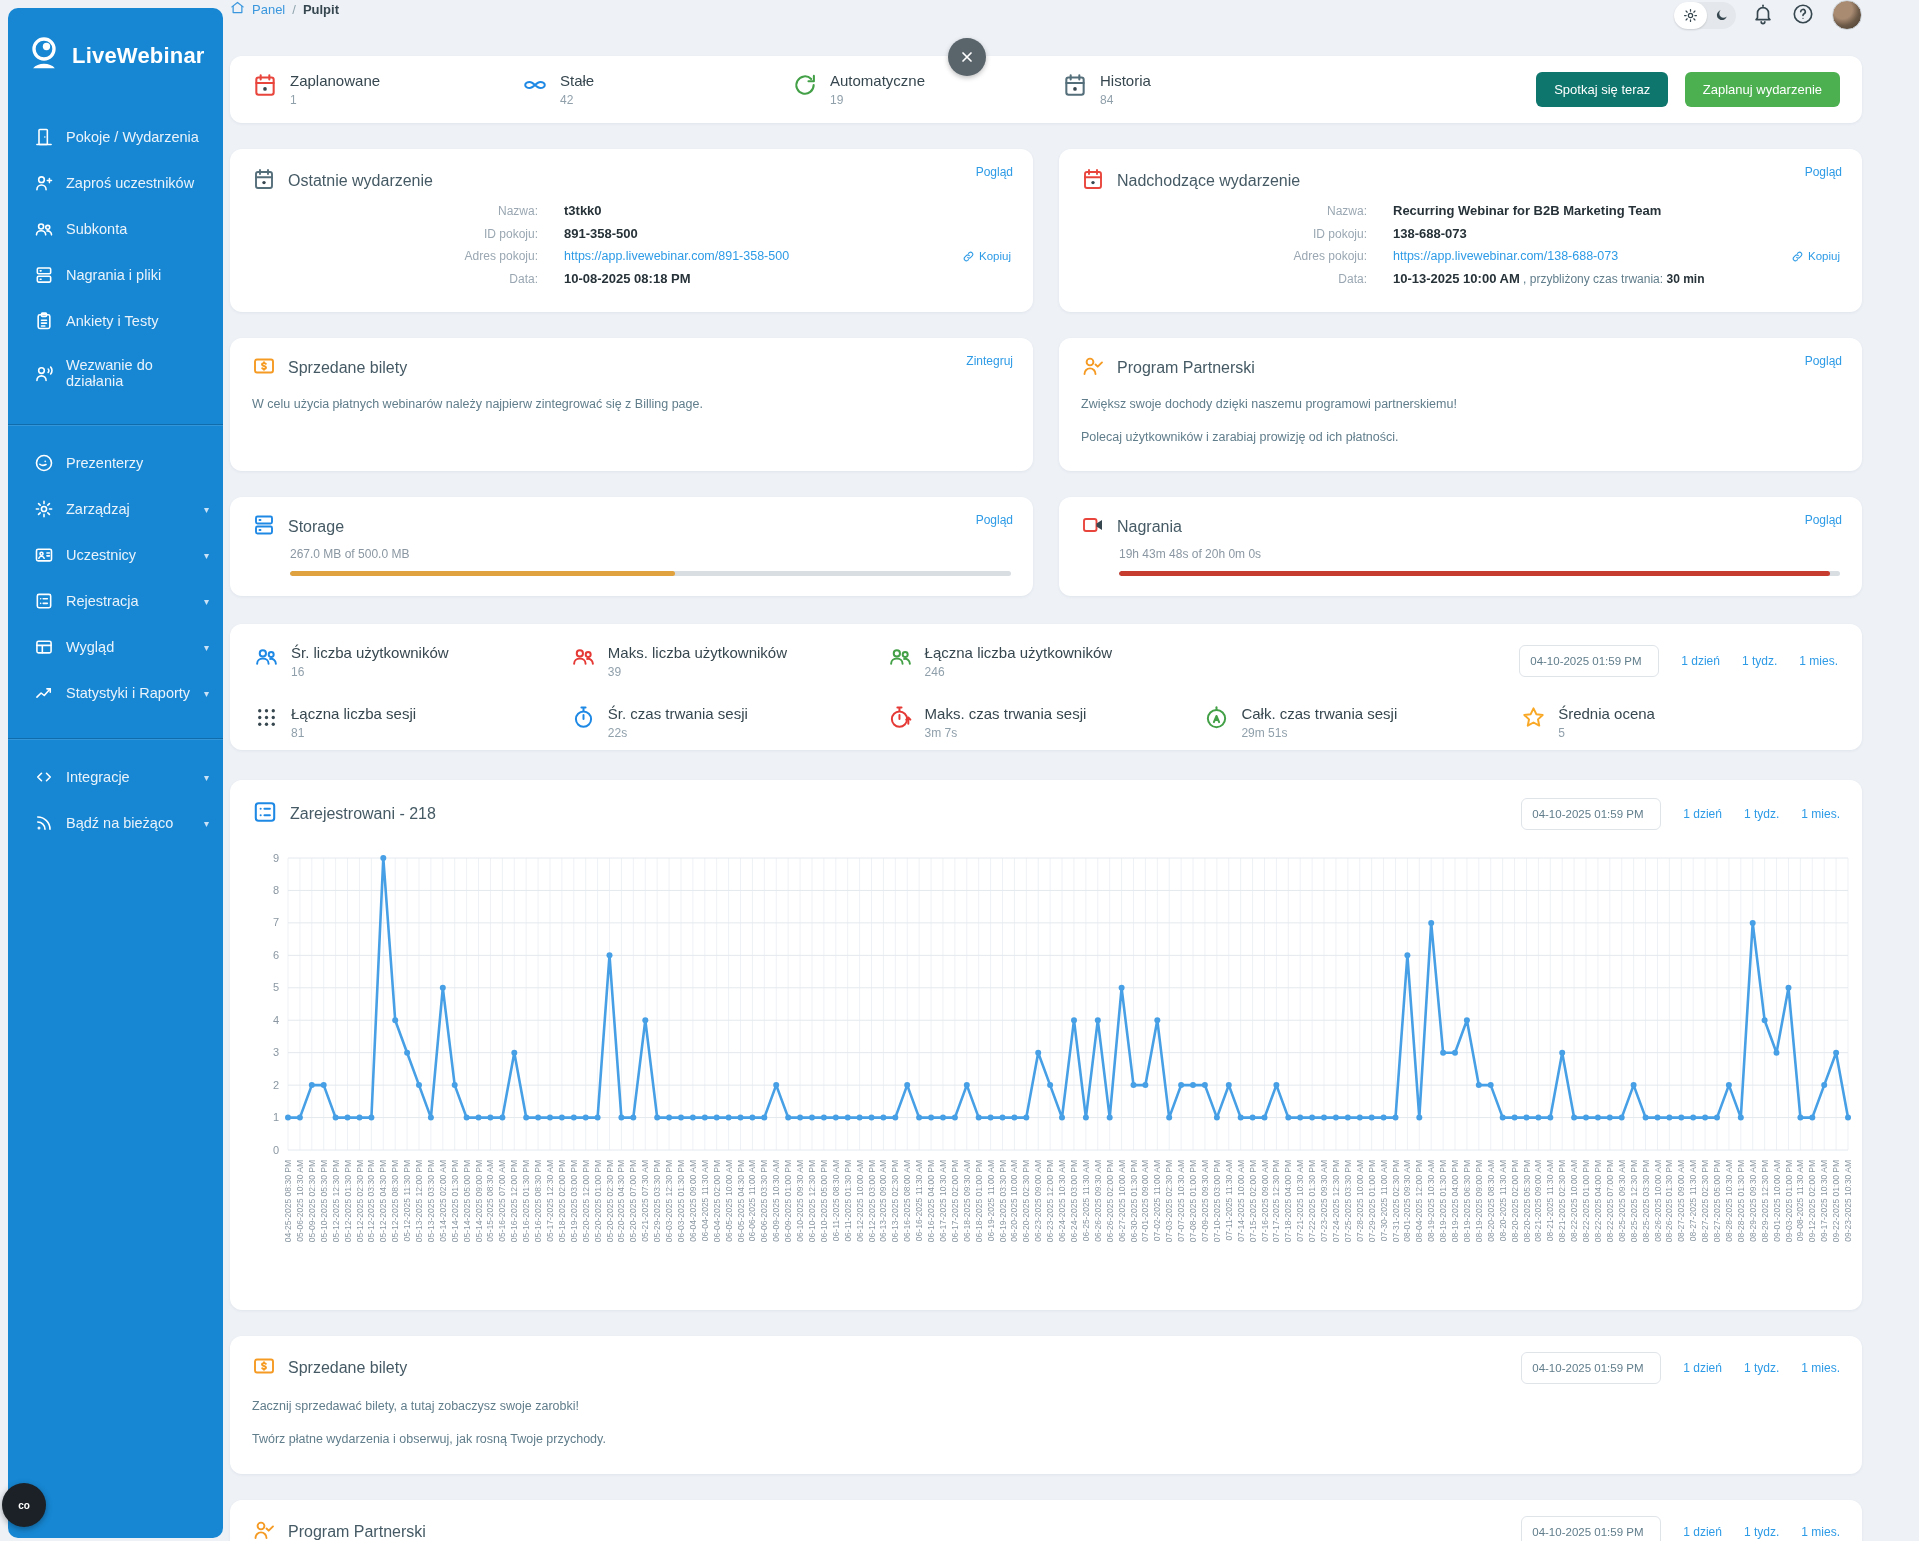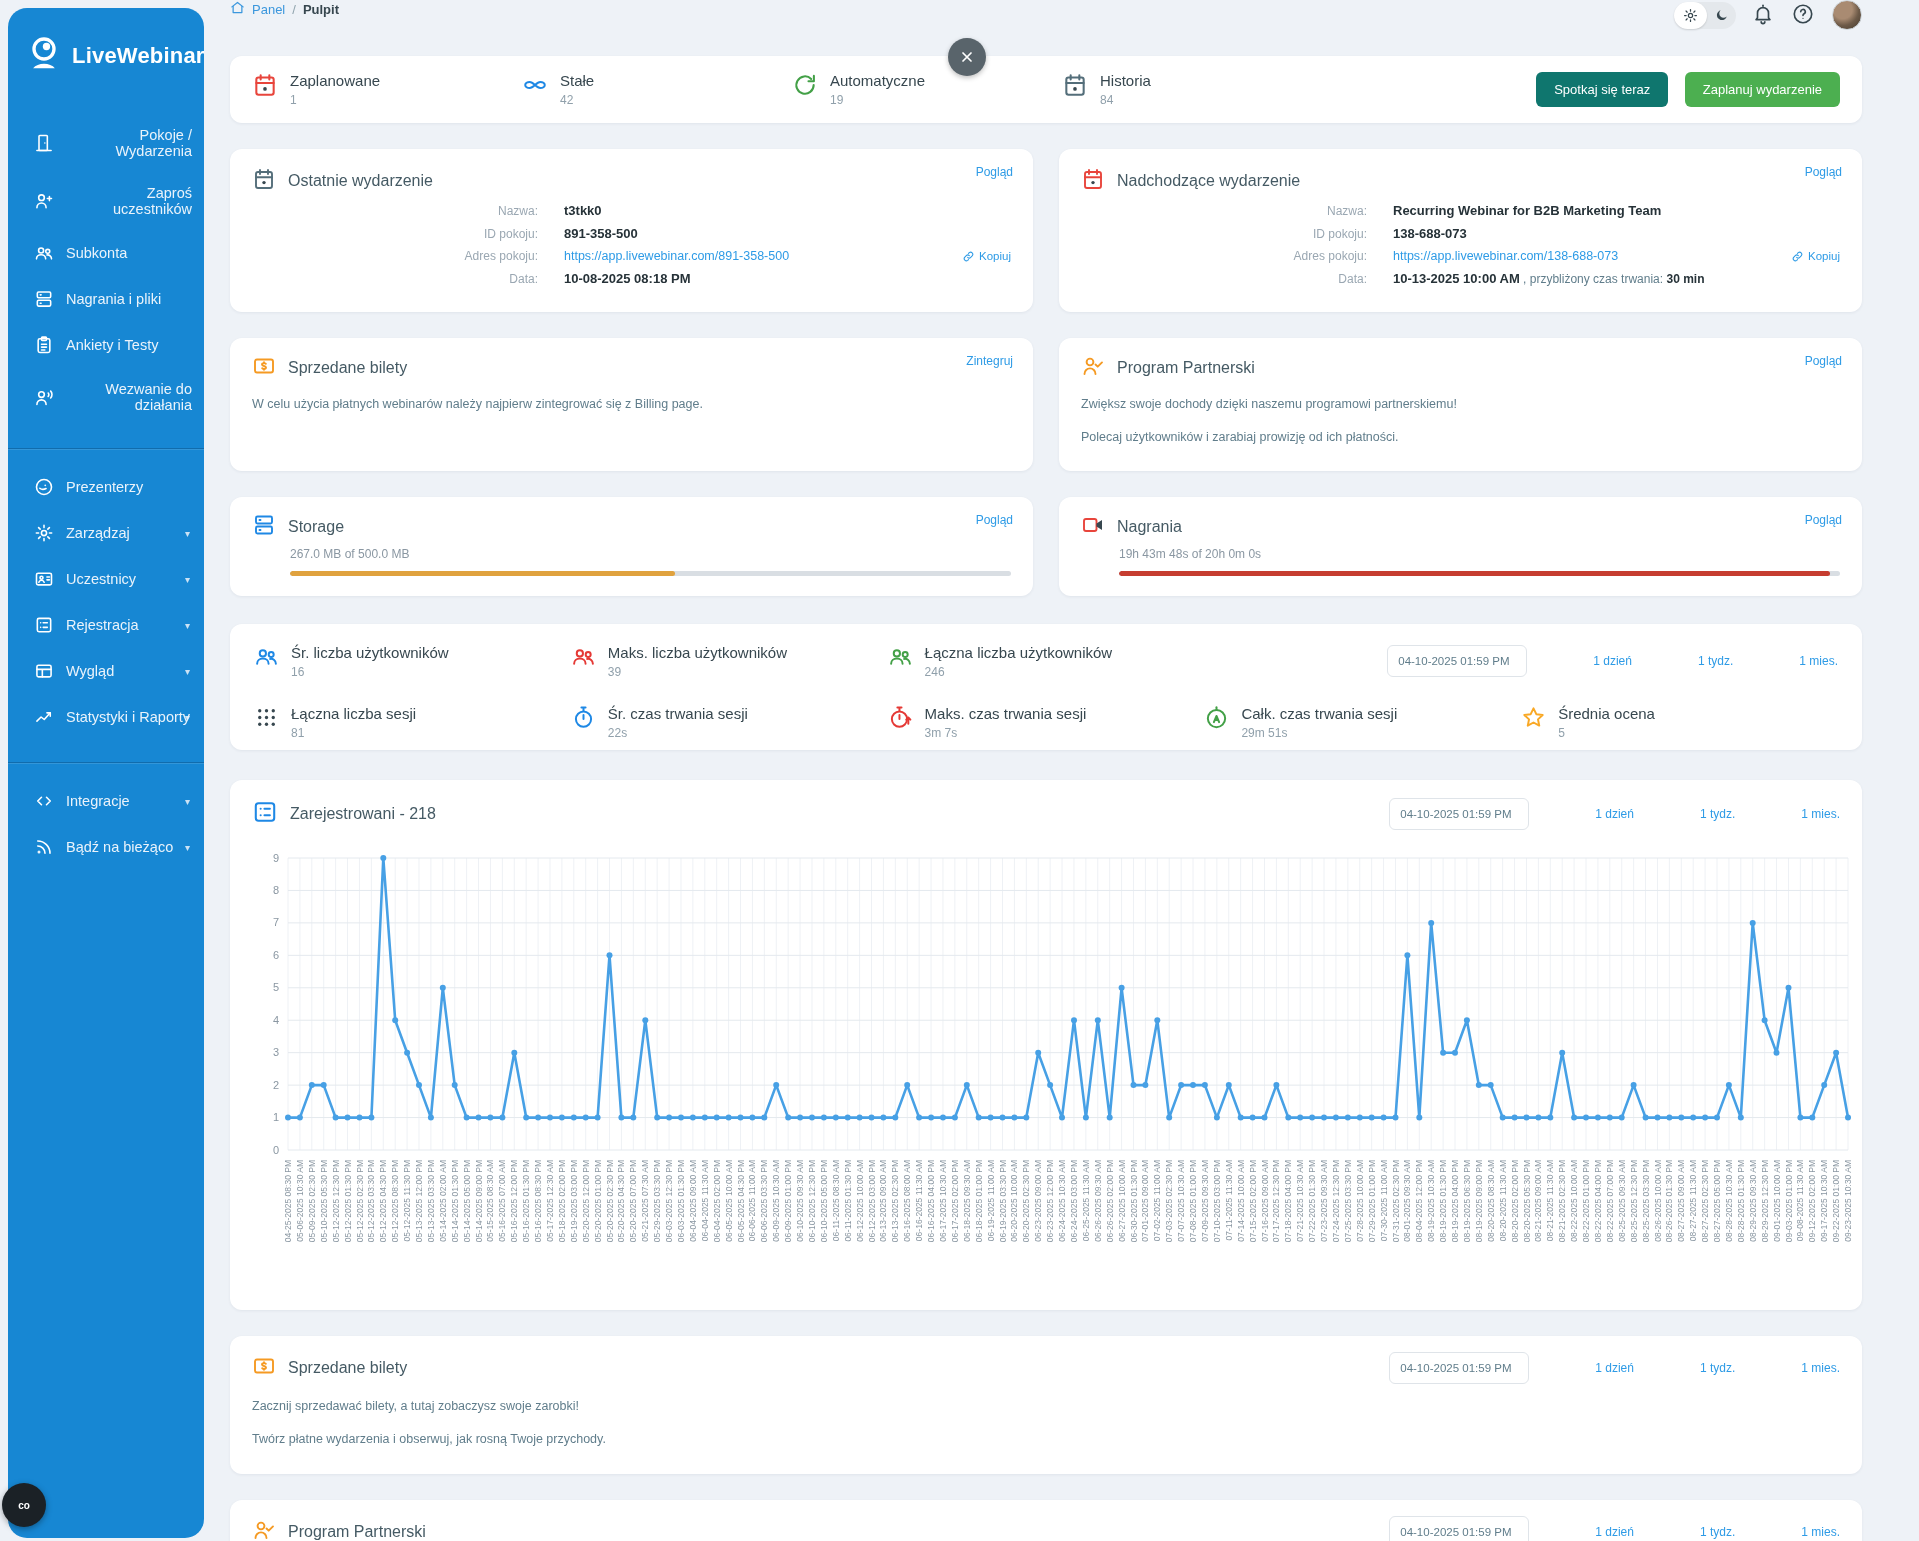--- a/index.html
+++ b/index.html
@@ -3,22 +3,22 @@
 <meta charset="utf-8">
 <style>
   * { box-sizing: border-box; margin: 0; padding: 0; }
   html,body { width:1919px; height:1541px; }
   body {
     font-family: "Liberation Sans", "DejaVu Sans", sans-serif;
     background:#eef2f7; color:#37474f; position:relative; overflow:hidden;
   }
   
   .sidebar {
-    position:absolute; left:8px; top:8px; width:196px; height:1530px;
-    background:#1787d3; border-radius:19px; color:#fff; z-index:5;text-align:right;
+    position:absolute; left:8px; top:8px; width:215px; height:1530px;
+    background:#1787d3; border-radius:10px; color:#fff; z-index:5;
   }
   .logo { display:flex; align-items:center; gap:8px; padding:26px 14px 30px 16px; }
   .logo svg { width:40px; height:40px; }
   .logo-text { font-size:22px; font-weight:bold; letter-spacing:.2px; }
   .nav-group { padding:6px 0 14px 0; }
   .nav-sep { border-top:1px solid rgba(0,30,60,.25); border-bottom:1px solid rgba(255,255,255,.12); margin:8px 0; }
   .nav-item { display:flex; align-items:center; gap:12px; padding:13px 12px 13px 26px; cursor:pointer; font-size:14.5px; color:#eaf3fb; position:relative; }
   .nav-ic { width:20px; height:20px; flex:0 0 20px; display:inline-flex; }
   .nav-ic svg { width:20px; height:20px; }
   .nav-chev { position:absolute; right:14px; top:50%; transform:translateY(-50%); font-size:10px; opacity:.85; }
@@ -79,21 +79,21 @@
   .usage-text { font-size:12px; color:#8a97a2; margin:6px 0 10px 38px; }
   .bar { height:5px; border-radius:3px; background:#d9dee3; margin-left:38px; position:relative; overflow:hidden; }
   .bar-fill { position:absolute; left:0; top:0; bottom:0; border-radius:3px; }
   
   .stats-card { margin:28px 28px 0 0; padding:20px 24px 10px; }
   .stats-grid { display:grid; grid-template-columns:repeat(5,1fr); row-gap:26px; }
   .stat { display:flex; gap:12px; align-items:flex-start; }
   .stat svg { width:25px; height:25px; }
   .controls { grid-column:span 2; display:flex; align-items:center; gap:22px; justify-content:flex-end; }
   .date-input { width:140px; border:1px solid #dfe4e9; border-radius:6px; padding:9px 10px; font-size:11.5px; color:#607d8b; font-family:inherit; background:#fff; }
-  .range-link { font-size:12px; color:#2e9be6; cursor:pointer; white-space:nowrap;margin-left:44px; }
+  .range-link { font-size:12px; color:#2e9be6; cursor:pointer; white-space:nowrap; }
   
   .chart-card { margin:30px 28px 0 0; padding:18px 22px 6px; position:relative; }
   .chart-head { display:flex; align-items:center; gap:12px; }
   .chart-head svg { width:26px; height:26px; }
   .chart-controls { margin-left:auto; display:flex; align-items:center; gap:22px; }
   .chart-wrap { margin-top:14px; }
   
   .bpromo { margin:26px 28px 0 0; padding:16px 22px 24px; position:relative; }
   .bp-head { display:flex; align-items:center; gap:12px; }
   .bp-head svg { width:24px; height:24px; }

